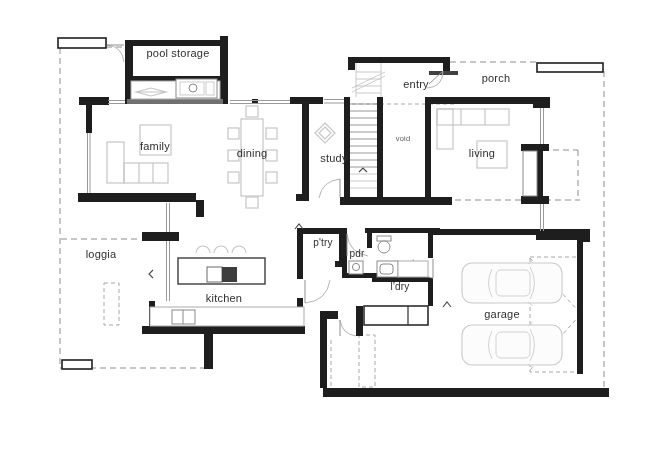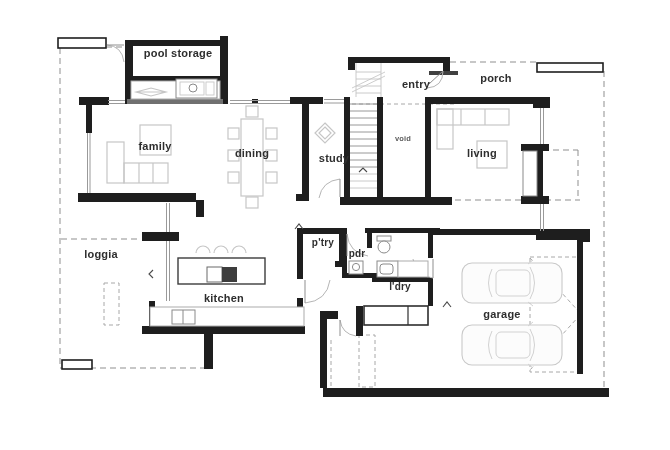--- a/index.html
+++ b/index.html
@@ -1,16 +1,16 @@
 <!DOCTYPE html>
 <html style="--wall: #1e1e1e; --wall_gray: #707070; --window_line: #9a9a9a; --furniture: #c6c6c6; --fixture: #8a8a8a; --dashed: #8f8f8f; --text: #2e2e2e; --background: #ffffff;"><head>
 <meta charset="utf-8">
 <style>
   html,body { margin:0; padding:0; background:#fff; }
-  .page { width:613px; height:450px; position:relative; background:var(--background,#fff); overflow:hidden;font-weight:bold; }
+  .page { width:613px; height:450px; position:relative; background:var(--background,#fff); overflow:hidden; }
   svg { display:block; }
 
   .w        { fill: var(--wall,#1e1e1e); }
   .wg       { fill: var(--wall_gray,#707070); }
   .thin     { stroke: var(--window_line,#9a9a9a); fill:none; stroke-width:1; }
   .thin2    { stroke: #c7c7c7; fill:none; stroke-width:0.9; }
   .furn     { stroke: var(--furniture,#c6c6c6); fill:none; stroke-width:1.2; }
   .fix      { stroke: var(--fixture,#8a8a8a); fill:#fff; stroke-width:1; }
   .door     { stroke:#b5b5b5; fill:none; stroke-width:1; }
   .doorleaf { stroke:#8f8f8f; fill:none; stroke-width:1; }

